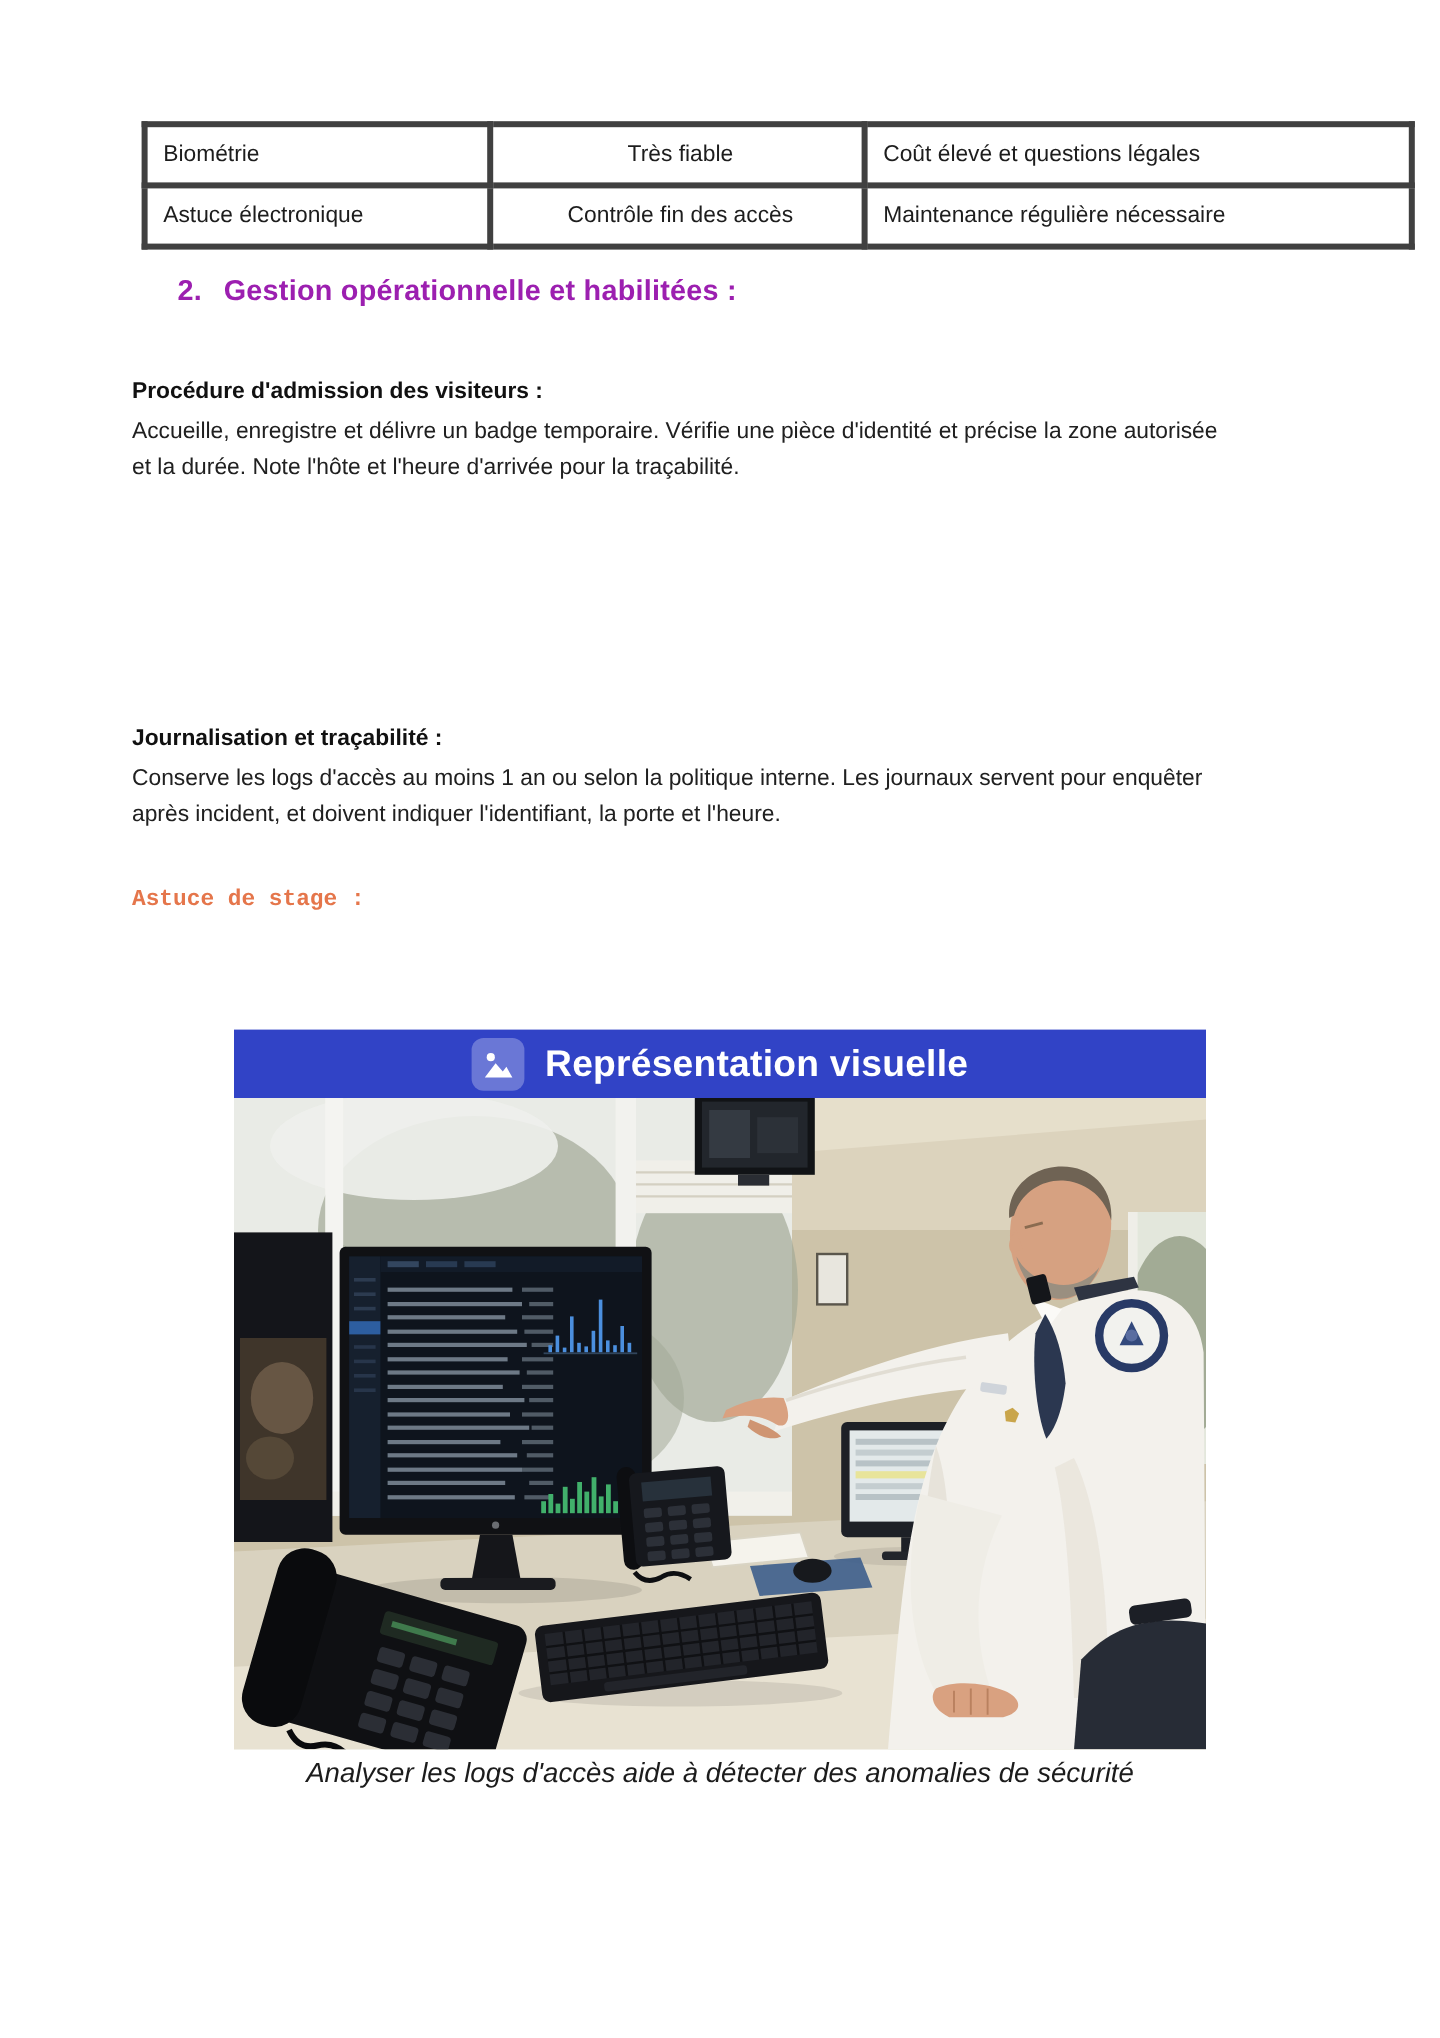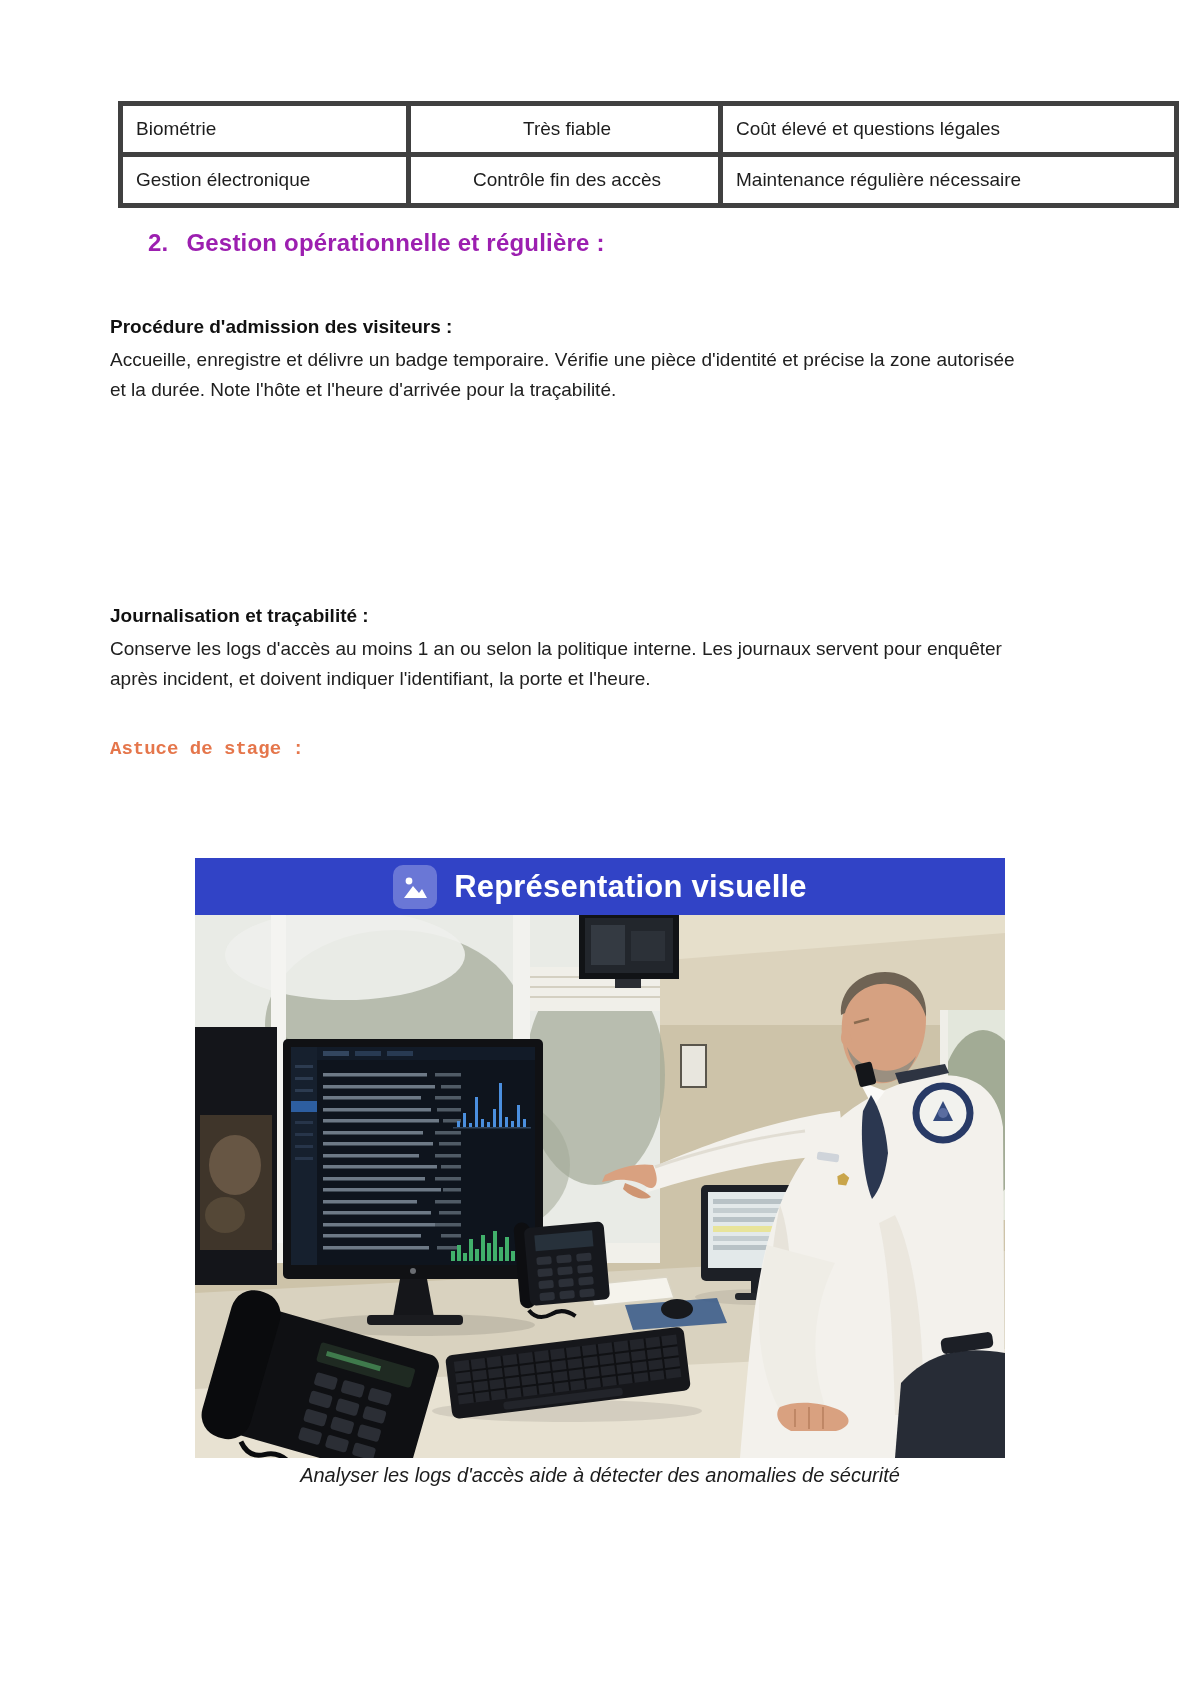--- a/index.html
+++ b/index.html
@@ -38,45 +38,45 @@
     width:44px;height:44px;border-radius:10px;background:rgba(255,255,255,.28);
     display:flex;align-items:center;justify-content:center;flex:0 0 auto;
   }
   .fig-banner .lbl{
     color:#ffffff;font-size:31px;font-weight:bold;letter-spacing:.2px;white-space:nowrap;
   }
   .fig-photo{position:absolute;left:195px;top:915px;width:810px;height:543px;overflow:hidden;}
   .fig-photo svg{display:block;width:100%;height:100%;}
   .fig-caption{
     position:absolute;left:195px;top:1464px;width:810px;text-align:center;
-    font-size:20px;font-style:italic;color:#1c1c1c;
+    font-size:23px;font-style:italic;color:#1c1c1c;
   }
 </style>
 </head>
 <body>
 
 <div class="page">
 
   <table class="access-table">
     <tbody>
       <tr>
         <td class="col-a">Biométrie</td>
         <td class="col-b">Très fiable</td>
         <td class="col-c">Coût élevé et questions légales</td>
       </tr>
       <tr>
-        <td class="col-a">Gestion électronique</td>
+        <td class="col-a">Astuce électronique</td>
         <td class="col-b">Contrôle fin des accès</td>
         <td class="col-c">Maintenance régulière nécessaire</td>
       </tr>
     </tbody>
   </table>
 
   <div class="h2">
-    <span class="num">2.</span><span>Gestion opérationnelle et régulière :</span>
+    <span class="num">2.</span><span>Gestion opérationnelle et habilitées :</span>
   </div>
 
   <div class="sec sec-1">
     <p class="t">Procédure d'admission des visiteurs :</p>
     <p class="b">Accueille, enregistre et délivre un badge temporaire. Vérifie une pièce d'identité et précise la zone autorisée et la durée. Note l'hôte et l'heure d'arrivée pour la traçabilité.</p>
   </div>
 
 
   <div class="sec sec-3">
     <p class="t">Journalisation et traçabilité :</p>

